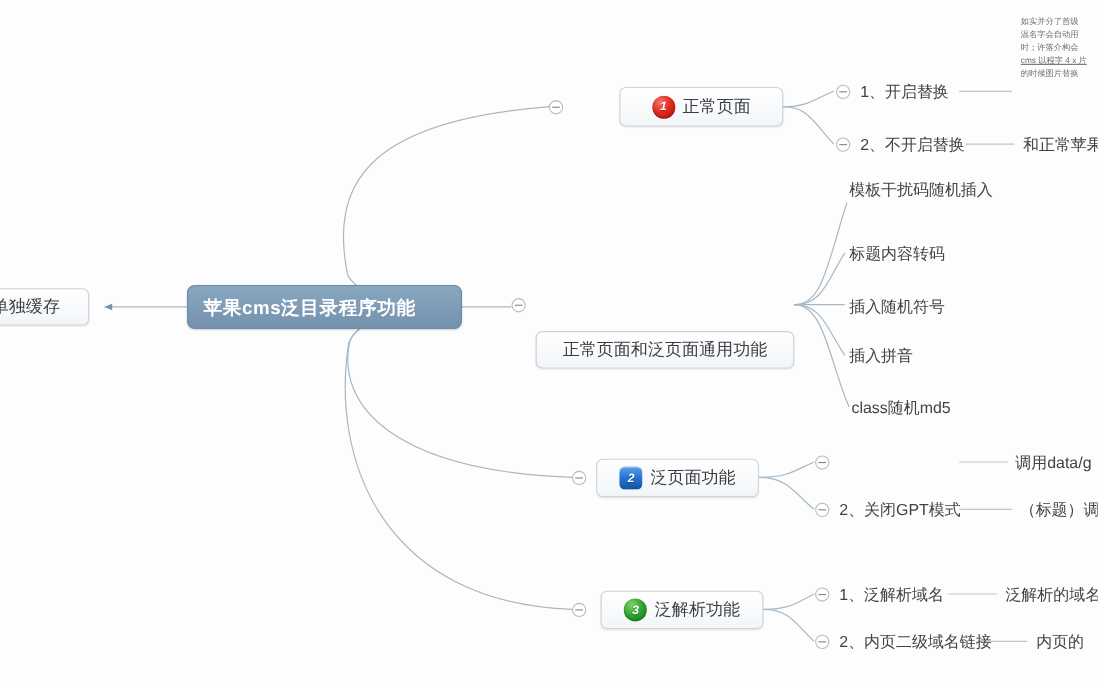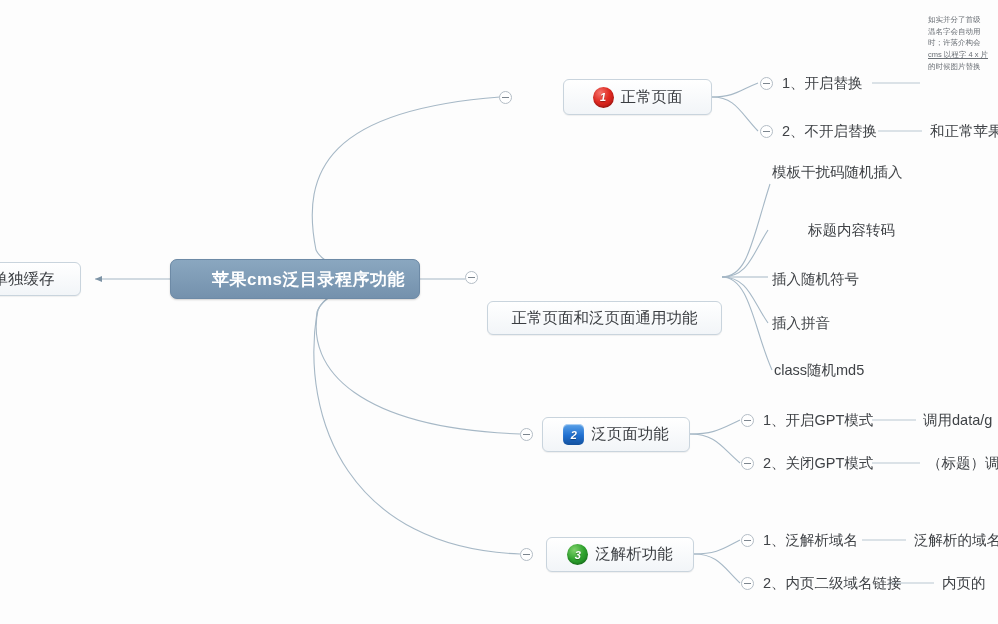--- a/index.html
+++ b/index.html
@@ -41,21 +41,21 @@
   .root-node {
     background: #7d9cb8;
     background-image: linear-gradient(180deg, #8aa7c0 0%, #7491ad 100%);
     border: 1px solid #6d8aa6;
     border-radius: 7px;
     color: #ffffff;
     font-size: 17px;
     font-weight: bold;
     letter-spacing: .5px;
     padding: 0 14px;
-    justify-content: flex-end;
+    justify-content: flex-start;
     box-shadow: 0 1px 2px rgba(0,0,0,.18);
   }
 
   
   .box-node {
     background: #fbfcfd;
     background-image: linear-gradient(180deg, #ffffff 0%, #f2f5f8 100%);
     border: 1px solid #c9d4dd;
     border-radius: 6px;
     font-size: 15.5px;
@@ -228,43 +228,40 @@
 
   <div class="toggle" style="left:465px; top:271px;"></div>
   <div class="node box-node" style="left:487px; top:261px; width:235px; height:34px;
               justify-content:center;margin-top:40px;">
     <span>正常页面和泛页面通用功能</span>
   </div>
 
   <div class="node plain-node" style="left:772px; top:160px; height:24px;">
     <span>模板干扰码随机插入</span>
   </div>
-  <div class="node plain-node" style="left:772px; top:218px; height:24px;margin-left:36px;">
+  <div class="node plain-node" style="left:772px; top:218px; height:24px;">
     <span>标题内容转码</span>
   </div>
   <div class="node plain-node" style="left:772px; top:254px; height:24px;margin-top:13px;">
     <span>插入随机符号</span>
   </div>
   <div class="node plain-node" style="left:772px; top:311px; height:24px;font-family:Liberation Serif, serif;">
     <span>插入拼音</span>
   </div>
   <div class="node plain-node" style="left:774px; top:358px; height:24px;">
     <span>class随机md5</span>
   </div>
 
   <div class="toggle" style="left:520px; top:428px;"></div>
   <div class="node box-node tight" style="left:542px; top:417px; width:148px; height:35px;">
     <span class="badge blue">2</span>
     <span>泛页面功能</span>
   </div>
 
   <div class="toggle" style="left:741px; top:414px;"></div>
-  <div class="node plain-node" style="left:763px; top:408px; height:24px;">
-    <span>1、开启GPT模式</span>
-  </div>
   <div class="node plain-node" style="left:923px; top:408px; height:24px;">
     <span>调用data/g</span>
   </div>
 
   <div class="toggle" style="left:741px; top:457px;"></div>
   <div class="node plain-node" style="left:763px; top:451px; height:24px;">
     <span>2、关闭GPT模式</span>
   </div>
   <div class="node plain-node" style="left:927px; top:451px; height:24px;">
     <span>（标题）调</span>

